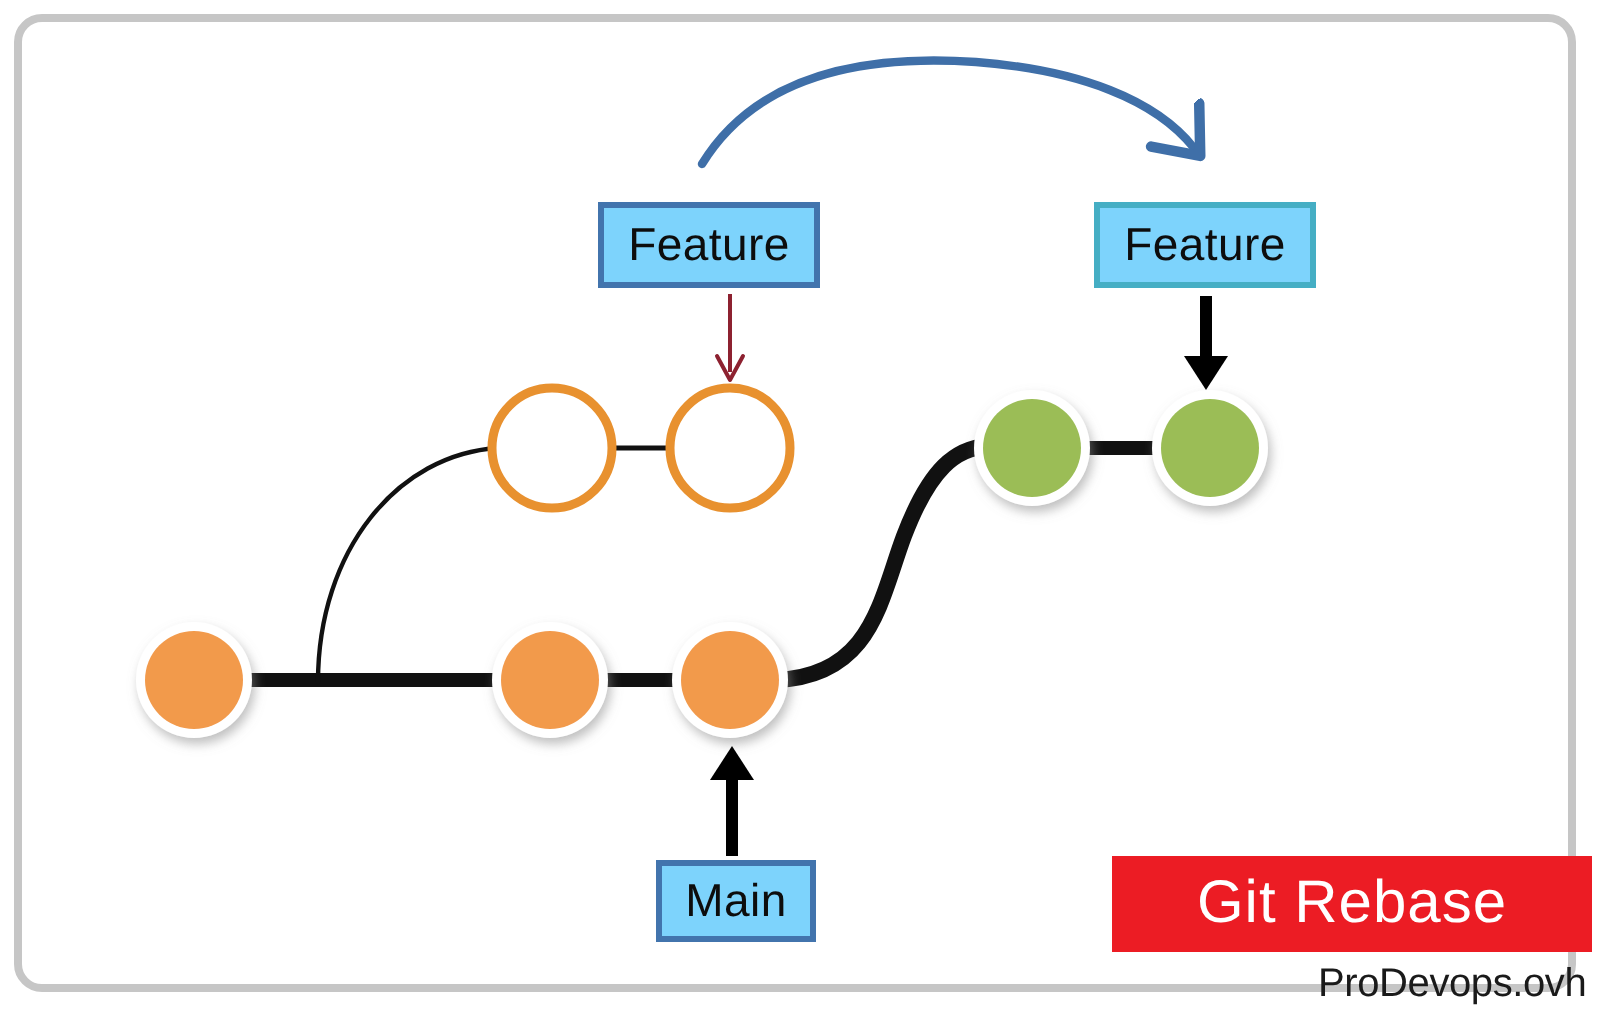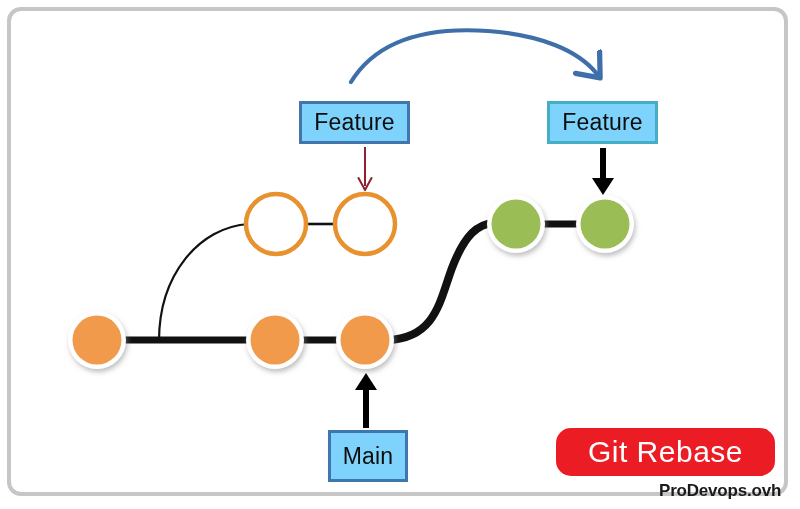--- a/index.html
+++ b/index.html
@@ -58,48 +58,47 @@
     top: 101px;
     width: 111px;
     height: 43px;
     border: 3px solid #45aec4;
     font-size: 23px;
   }
   #main-box {
     left: 328px;
     top: 430px;
     width: 80px;
-    height: 52px;
+    height: 41px;
     border: 3px solid #4274ad;
     font-size: 23px;
   }
   
   #rebase-badge {
     position: absolute;
     left: 556px;
     top: 428px;
-    width: 219px;
+    width: 240px;
     height: 48px;
     background: #ec1c24;
     display: flex;
     align-items: center;
     justify-content: center;
-    border-radius: 15px;
   }
   #rebase-badge-text {
     color: #ffffff;
     font-size: 30px;
     letter-spacing: 0.5px;
   }
   #watermark {
     position: absolute;
     left: 659px;
     top: 481px;
-    font-size: 17px;
-    font-weight: bold;
+    font-size: 20px;
+    font-weight: normal;
     color: #1a1a1a;
     letter-spacing: -0.2px;
   }
 </style>
 </head>
 <body>
 
 <div id="canvas">
 
   <div id="frame"></div>

